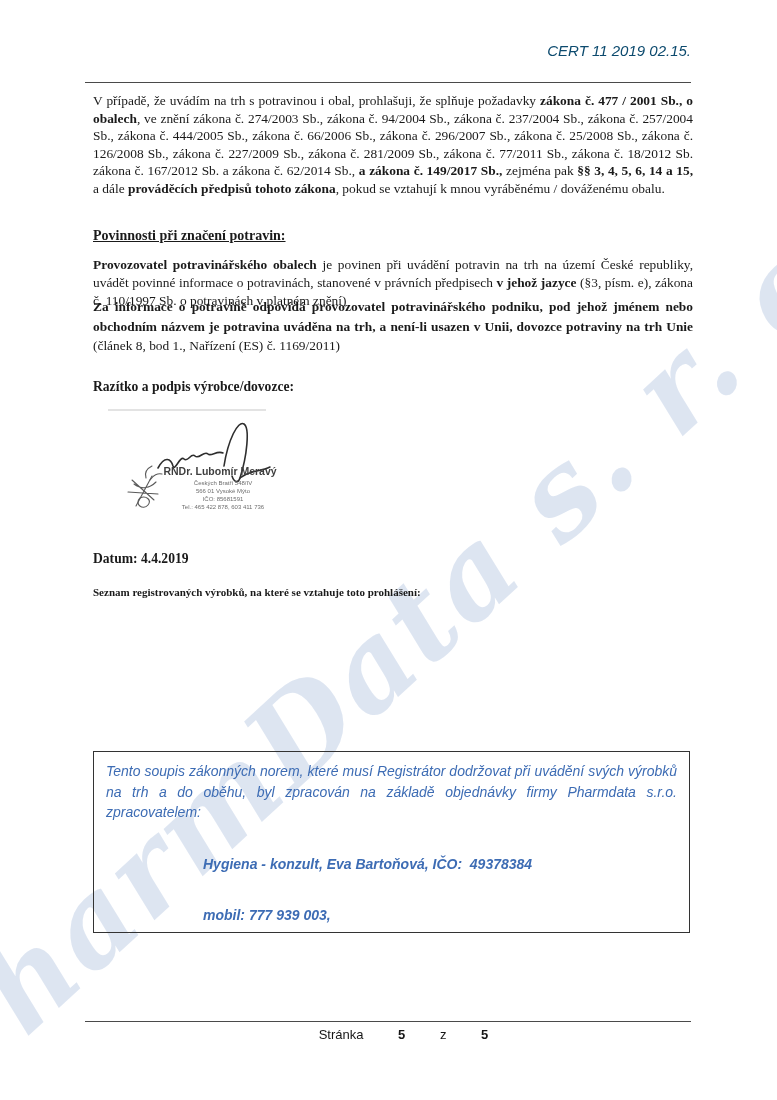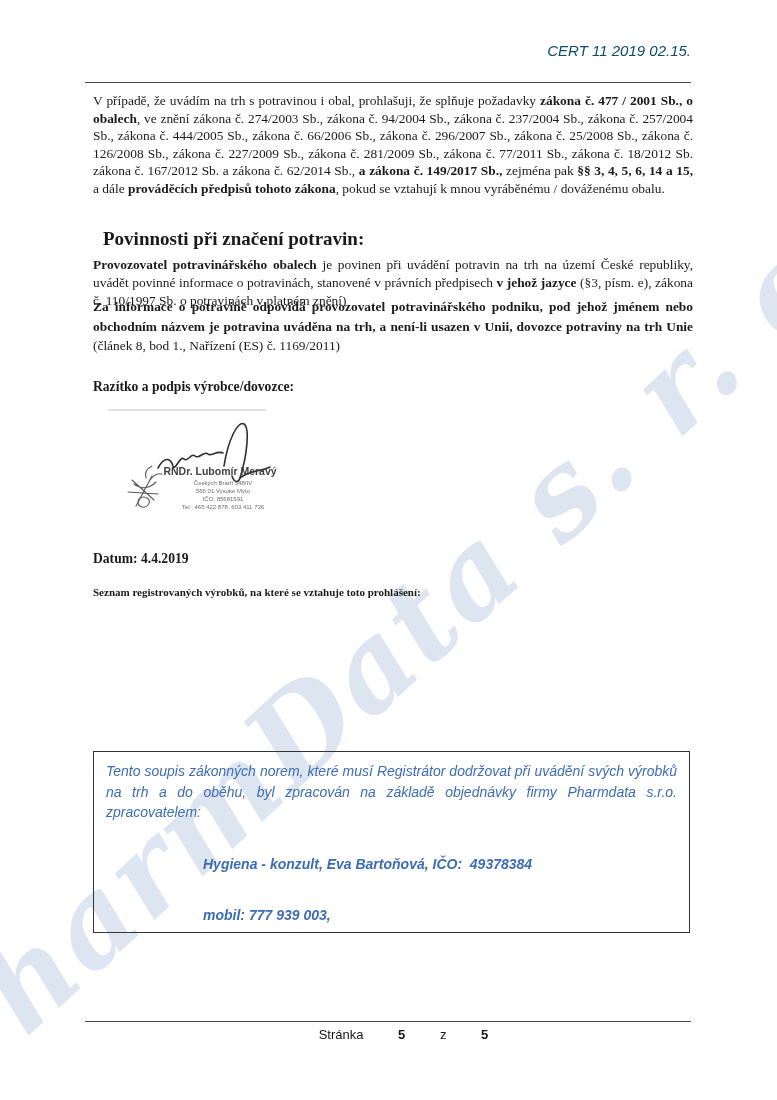--- a/index.html
+++ b/index.html
@@ -33,22 +33,22 @@
   .rule{left:85px;width:606px;border-top:1.6px solid #4a4a4a;height:0;}
   .rule-top{top:82px;}
   .rule-bottom{top:1021px;}
   .body-text{
     left:93px;width:600px;
     font-size:13.4px;line-height:17.6px;
     text-align:justify;
   }
   .b{font-weight:bold;}
   .heading{
-    top:228px;left:103px;
-    font-size:19px;font-weight:bold;
+    top:228px;left:93px;
+    font-size:14px;font-weight:bold;text-decoration:underline;
   }
   .para-intro{top:92px;}
   .para-provozovatel{top:256px;line-height:17.8px;}
   .para-zainformace{top:297px;line-height:19.6px;}
   .razitko-label{top:379px;left:93px;font-size:13.6px;font-weight:bold;}
   .smudge{top:409px;left:108px;width:158px;height:2px;background:#e3e3e3;}
   .stamp-wrap{top:418px;left:120px;width:270px;height:102px;}
   .datum-line{top:551px;left:93px;font-size:13.6px;font-weight:bold;}
   .seznam-heading{top:586px;left:93px;font-size:11px;font-weight:bold;}
   .product-list{top:616px;left:93px;font-size:13.6px;font-weight:bold;line-height:18.4px;}

